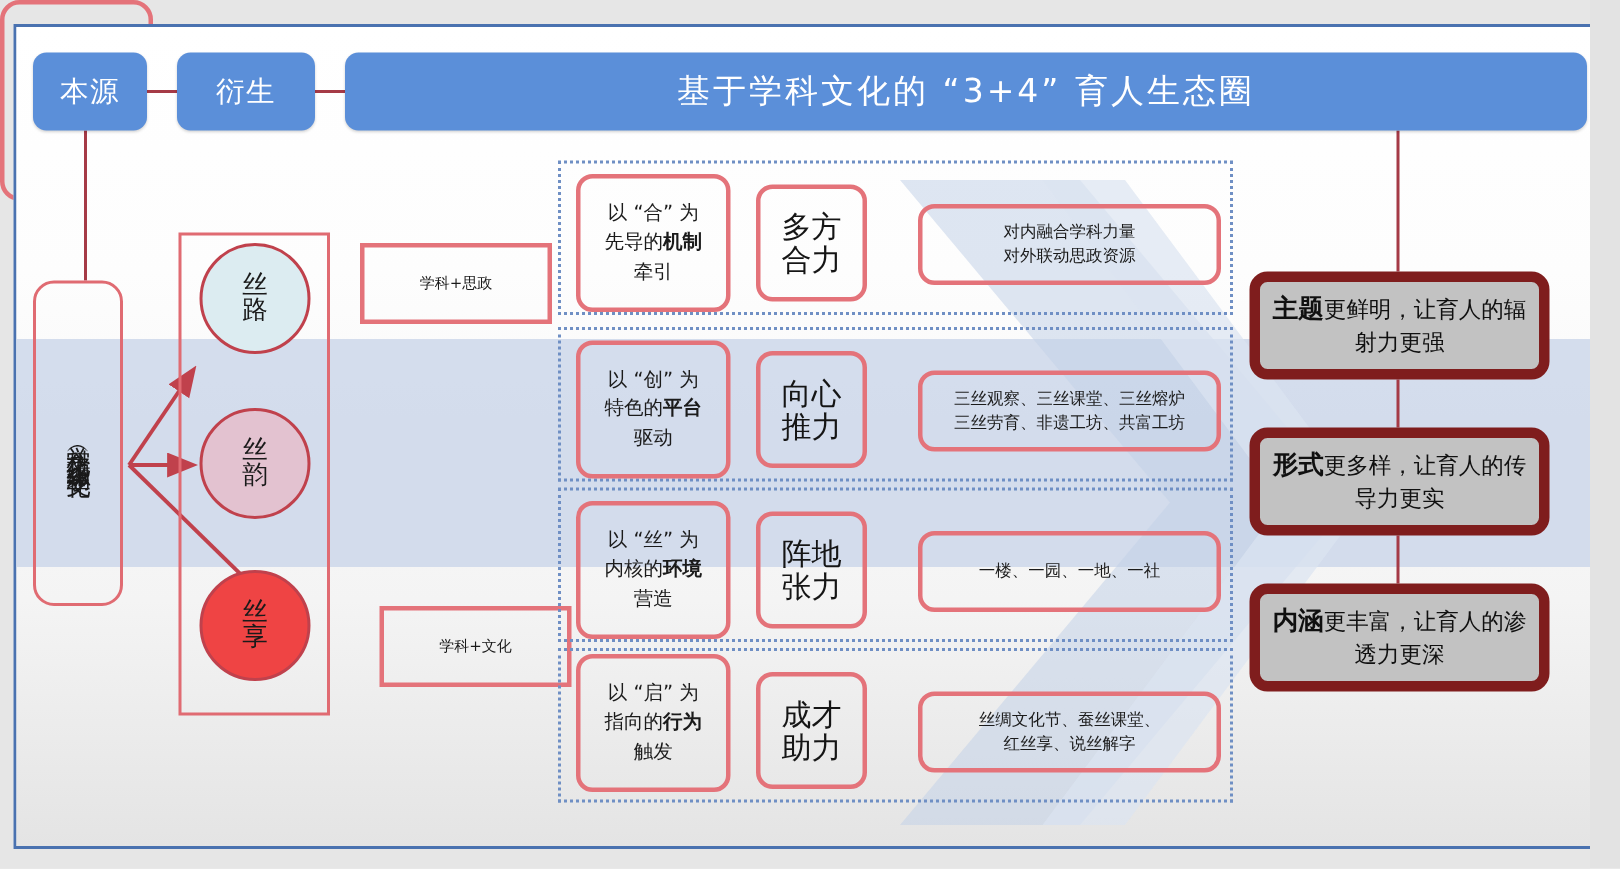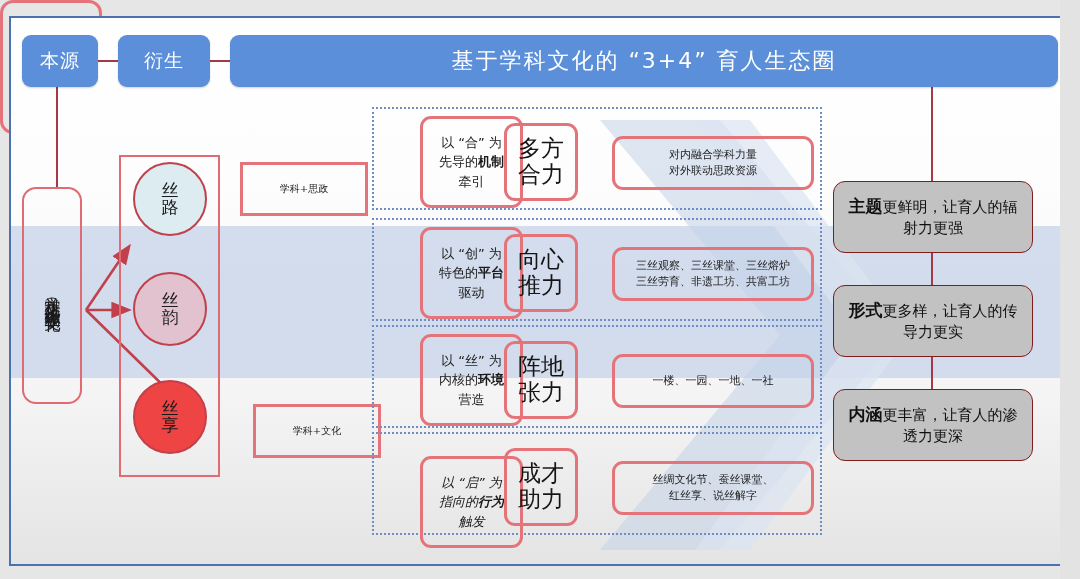--- a/index.html
+++ b/index.html
@@ -99,36 +99,36 @@
   #r1{top:218px;}
   #r2{top:325px;}
   #r3{top:432px;}
 
   .mbox{
     position:absolute;border:3px solid #e4737a;border-radius:11px;
     display:flex;align-items:center;justify-content:center;text-align:center;
     background:transparent;
   }
   .mbox-a{width:97px;height:86px;left:384px;font-size:13px;line-height:1.5;color:#1b1b1b;
-    font-family:"DejaVu Sans","Liberation Sans",sans-serif;margin-left:36px;}
+    font-family:"DejaVu Sans","Liberation Sans",sans-serif;}
   .mbox-a b{font-weight:bold;}
-  .mbox-b{width:68px;height:72px;left:504px;font-size:23px;line-height:1.12;color:#151515;
+  .mbox-b{width:68px;height:72px;left:504px;font-size:20px;line-height:1.12;color:#151515;
     font-family:"DejaVu Serif","Liberation Serif",serif;}
   .mbox-c{left:612px;width:196px;height:48px;font-size:11px;line-height:1.45;color:#1b1b1b;
     font-family:"DejaVu Sans","Liberation Sans",sans-serif;}
 
   #mb-a0{top:116px;} #mb-b0{top:123px;} #mb-c0{top:136px;}
   #mb-a1{top:227px;} #mb-b1{top:234px;} #mb-c1{top:247px;}
   #mb-a2{top:334px;} #mb-b2{top:341px;} #mb-c2{top:354px;}
-  #mb-a3{top:456px;font-style:italic;} #mb-b3{top:448px;} #mb-c3{top:461px;}
+  #mb-a3{top:436px;} #mb-b3{top:448px;} #mb-c3{top:461px;}
 
   
   .graybox{
     position:absolute;left:833px;width:200px;height:72px;
-    border:1px solid #7f1d1d;border-radius:12px;background:#c2c2c2;
+    border:7px solid #7f1d1d;border-radius:12px;background:#c2c2c2;
     display:flex;align-items:center;justify-content:center;text-align:center;
     font-size:15px;line-height:1.4;color:#101010;padding:0 8px;box-sizing:border-box;
     font-family:"DejaVu Sans","Liberation Sans",sans-serif;
   }
   .graybox b{font-weight:bold;font-size:17px;}
   #g0{top:181px;} #g1{top:285px;} #g2{top:389px;}
 </style>
 </head>
 <body>
 

